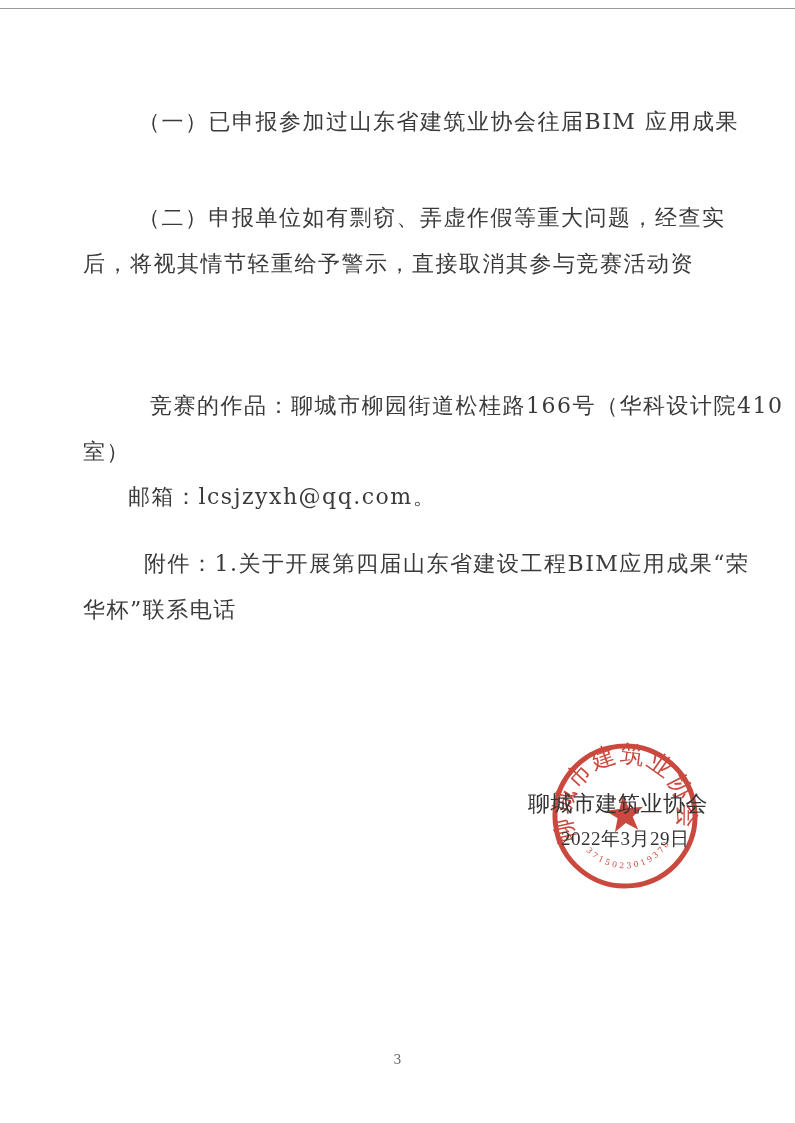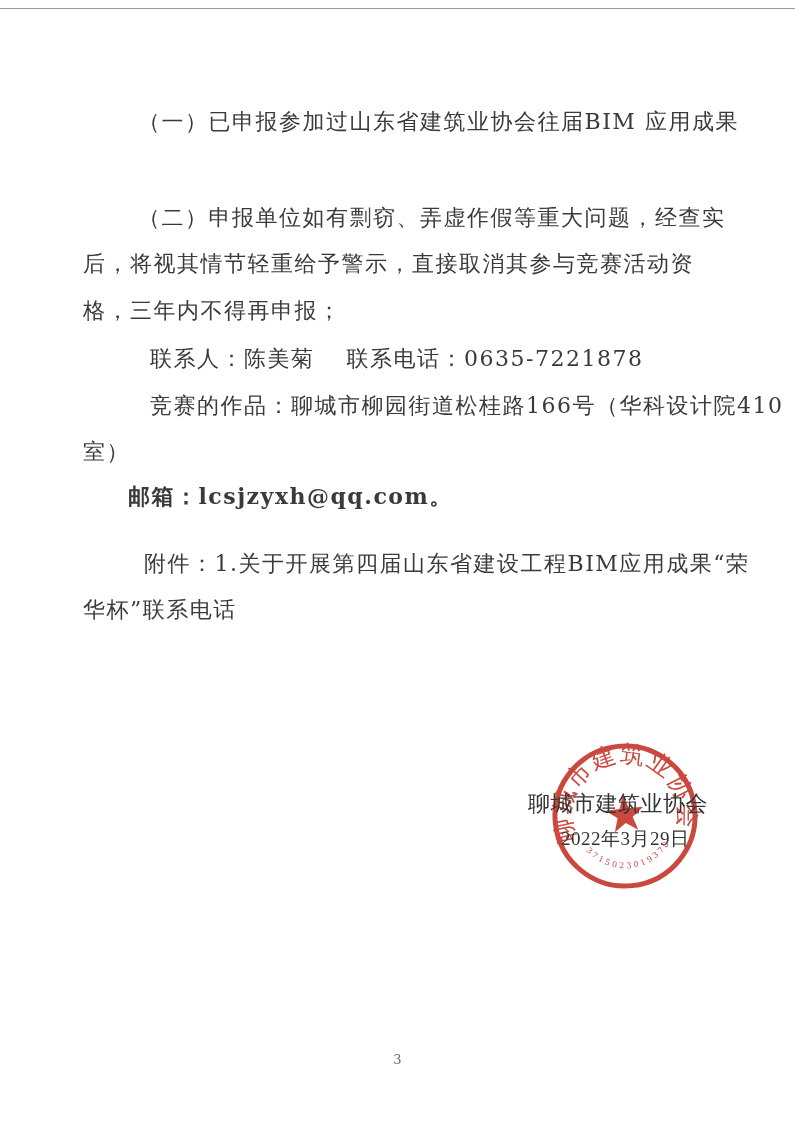--- a/index.html
+++ b/index.html
@@ -24,21 +24,21 @@
     font-family:"DejaVu Serif","Liberation Serif",serif;
   }
   .l0{left:138px;top:107px;}
   .l1{left:83px;top:155px;}
   .l2{left:138px;top:203px;}
   .l3{left:83px;top:249px;}
   .l4{left:83px;top:296px;}
   .l5{left:150px;top:344px;}
   .l6{left:150px;top:391px;}
   .l7{left:83px;top:437px;}
-  .l8{left:128px;top:482px;font-weight:bold;}
+  .l8{left:128px;top:482px;}
   .l9{left:144px;top:549px;}
   .l10{left:83px;top:595px;}
   .signature{
     position:absolute;left:528px;top:789px;
     font-size:22px;letter-spacing:0.5px;white-space:nowrap;
     color:#333333;z-index:3;
     font-family:"DejaVu Serif","Liberation Serif",serif;
   }
   .docdate{
     position:absolute;left:561px;top:826px;
@@ -62,22 +62,20 @@
 </head>
 <body>
 
 <div class="page">
 
   <div class="topline"></div>
 
   <div class="bodyline l0">（一）已申报参加过山东省建筑业协会往届BIM 应用成果</div>
   <div class="bodyline l3">后，将视其情节轻重给予警示，直接取消其参与竞赛活动资</div>
   <div class="bodyline l2">（二）申报单位如有剽窃、弄虚作假等重大问题，经查实</div>
-  <div class="bodyline l4">格，三年内不得再申报；</div>
-  <div class="bodyline l5">联系人：陈美菊　 联系电话：0635-7221878</div>
   <div class="bodyline l6">竞赛的作品：聊城市柳园街道松桂路166号（华科设计院410</div>
   <div class="bodyline l7">室）</div>
   <div class="bodyline l8">邮箱：lcsjzyxh@qq.com。</div>
   <div class="bodyline l9">附件：1.关于开展第四届山东省建设工程BIM应用成果“荣</div>
   <div class="bodyline l10">华杯”联系电话</div>
 
   <svg class="seal" viewBox="0 0 148 148" xmlns="http://www.w3.org/2000/svg">
     <g transform="rotate(-6 74 74)">
       <circle cx="74" cy="74" r="70" fill="none" stroke="#c63a2f" stroke-width="5"></circle>
       <polygon fill="#c63a2f" points="74,53 78.70,66.53 93.02,66.82 81.61,75.47 85.76,89.18 74,81 62.24,89.18 66.39,75.47 54.98,66.82 69.30,66.53"></polygon>

